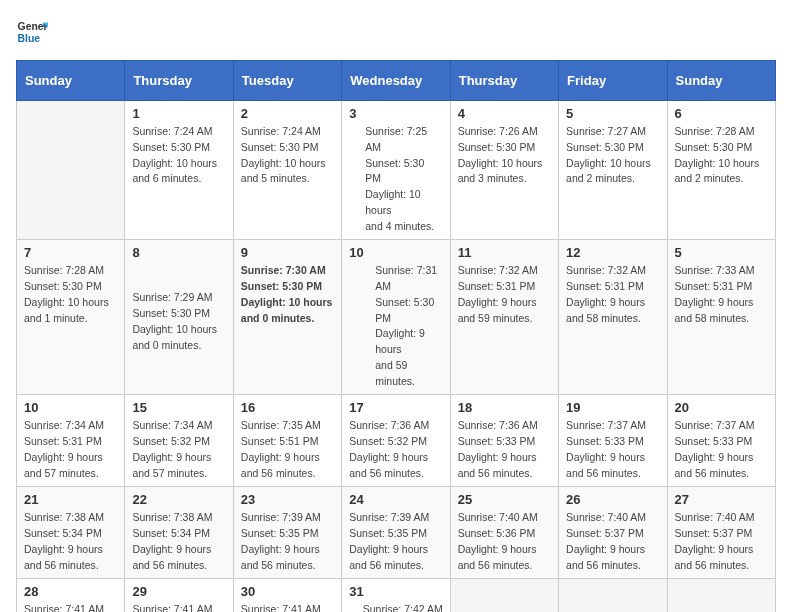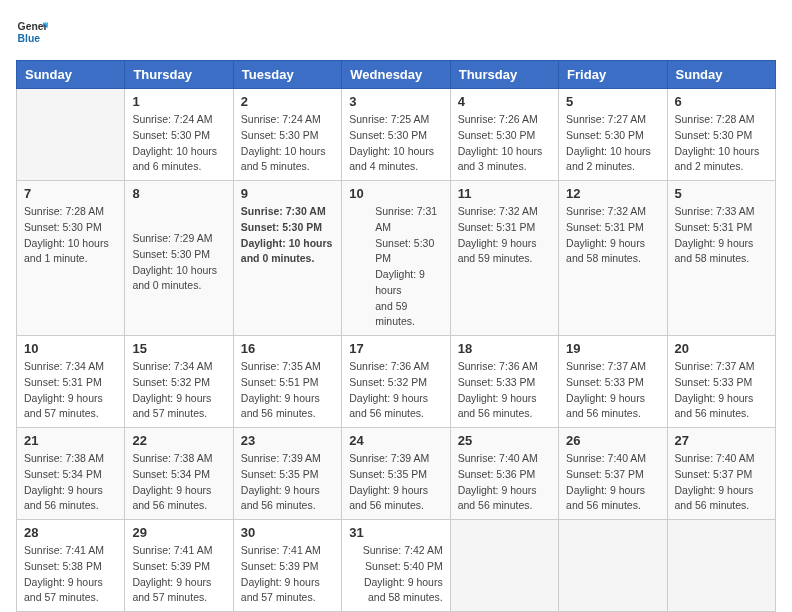--- a/index.html
+++ b/index.html
@@ -40,21 +40,21 @@
     .calendar {
       width: 100%;
       border-collapse: collapse;
       border: 1px solid #ccc;
     }
     .calendar th {
       background-color: #3b6ec4;
       color: white;
       font-size: 13px;
       font-weight: bold;
-      padding: 6px 8px;
+      padding: 12px 8px;
       text-align: left;
       border: 1px solid #2a5db0;
     }
     .calendar td {
       vertical-align: top;
       padding: 5px 7px;
       border: 1px solid #ccc;
       font-size: 10.5px;
       color: #333;
       width: calc(100% / 7);
@@ -122,21 +122,21 @@
         </td>
         <td>
           <span class="day-number">2</span>
           <div class="day-info" style="white-space: pre-line;">Sunrise: 7:24 AM
 Sunset: 5:30 PM
 Daylight: 10 hours
 and 5 minutes.</div>
         </td>
         <td>
           <span class="day-number">3</span>
-          <div class="day-info" style="white-space: pre-line;">Sunrise: 7:25 AM
+          <div class="day-info" style="white-space: pre-line; margin-left: 16px;">Sunrise: 7:25 AM
 Sunset: 5:30 PM
 Daylight: 10 hours
 and 4 minutes.</div>
         </td>
         <td>
           <span class="day-number">4</span>
           <div class="day-info" style="white-space: pre-line;">Sunrise: 7:26 AM
 Sunset: 5:30 PM
 Daylight: 10 hours
 and 3 minutes.</div>

